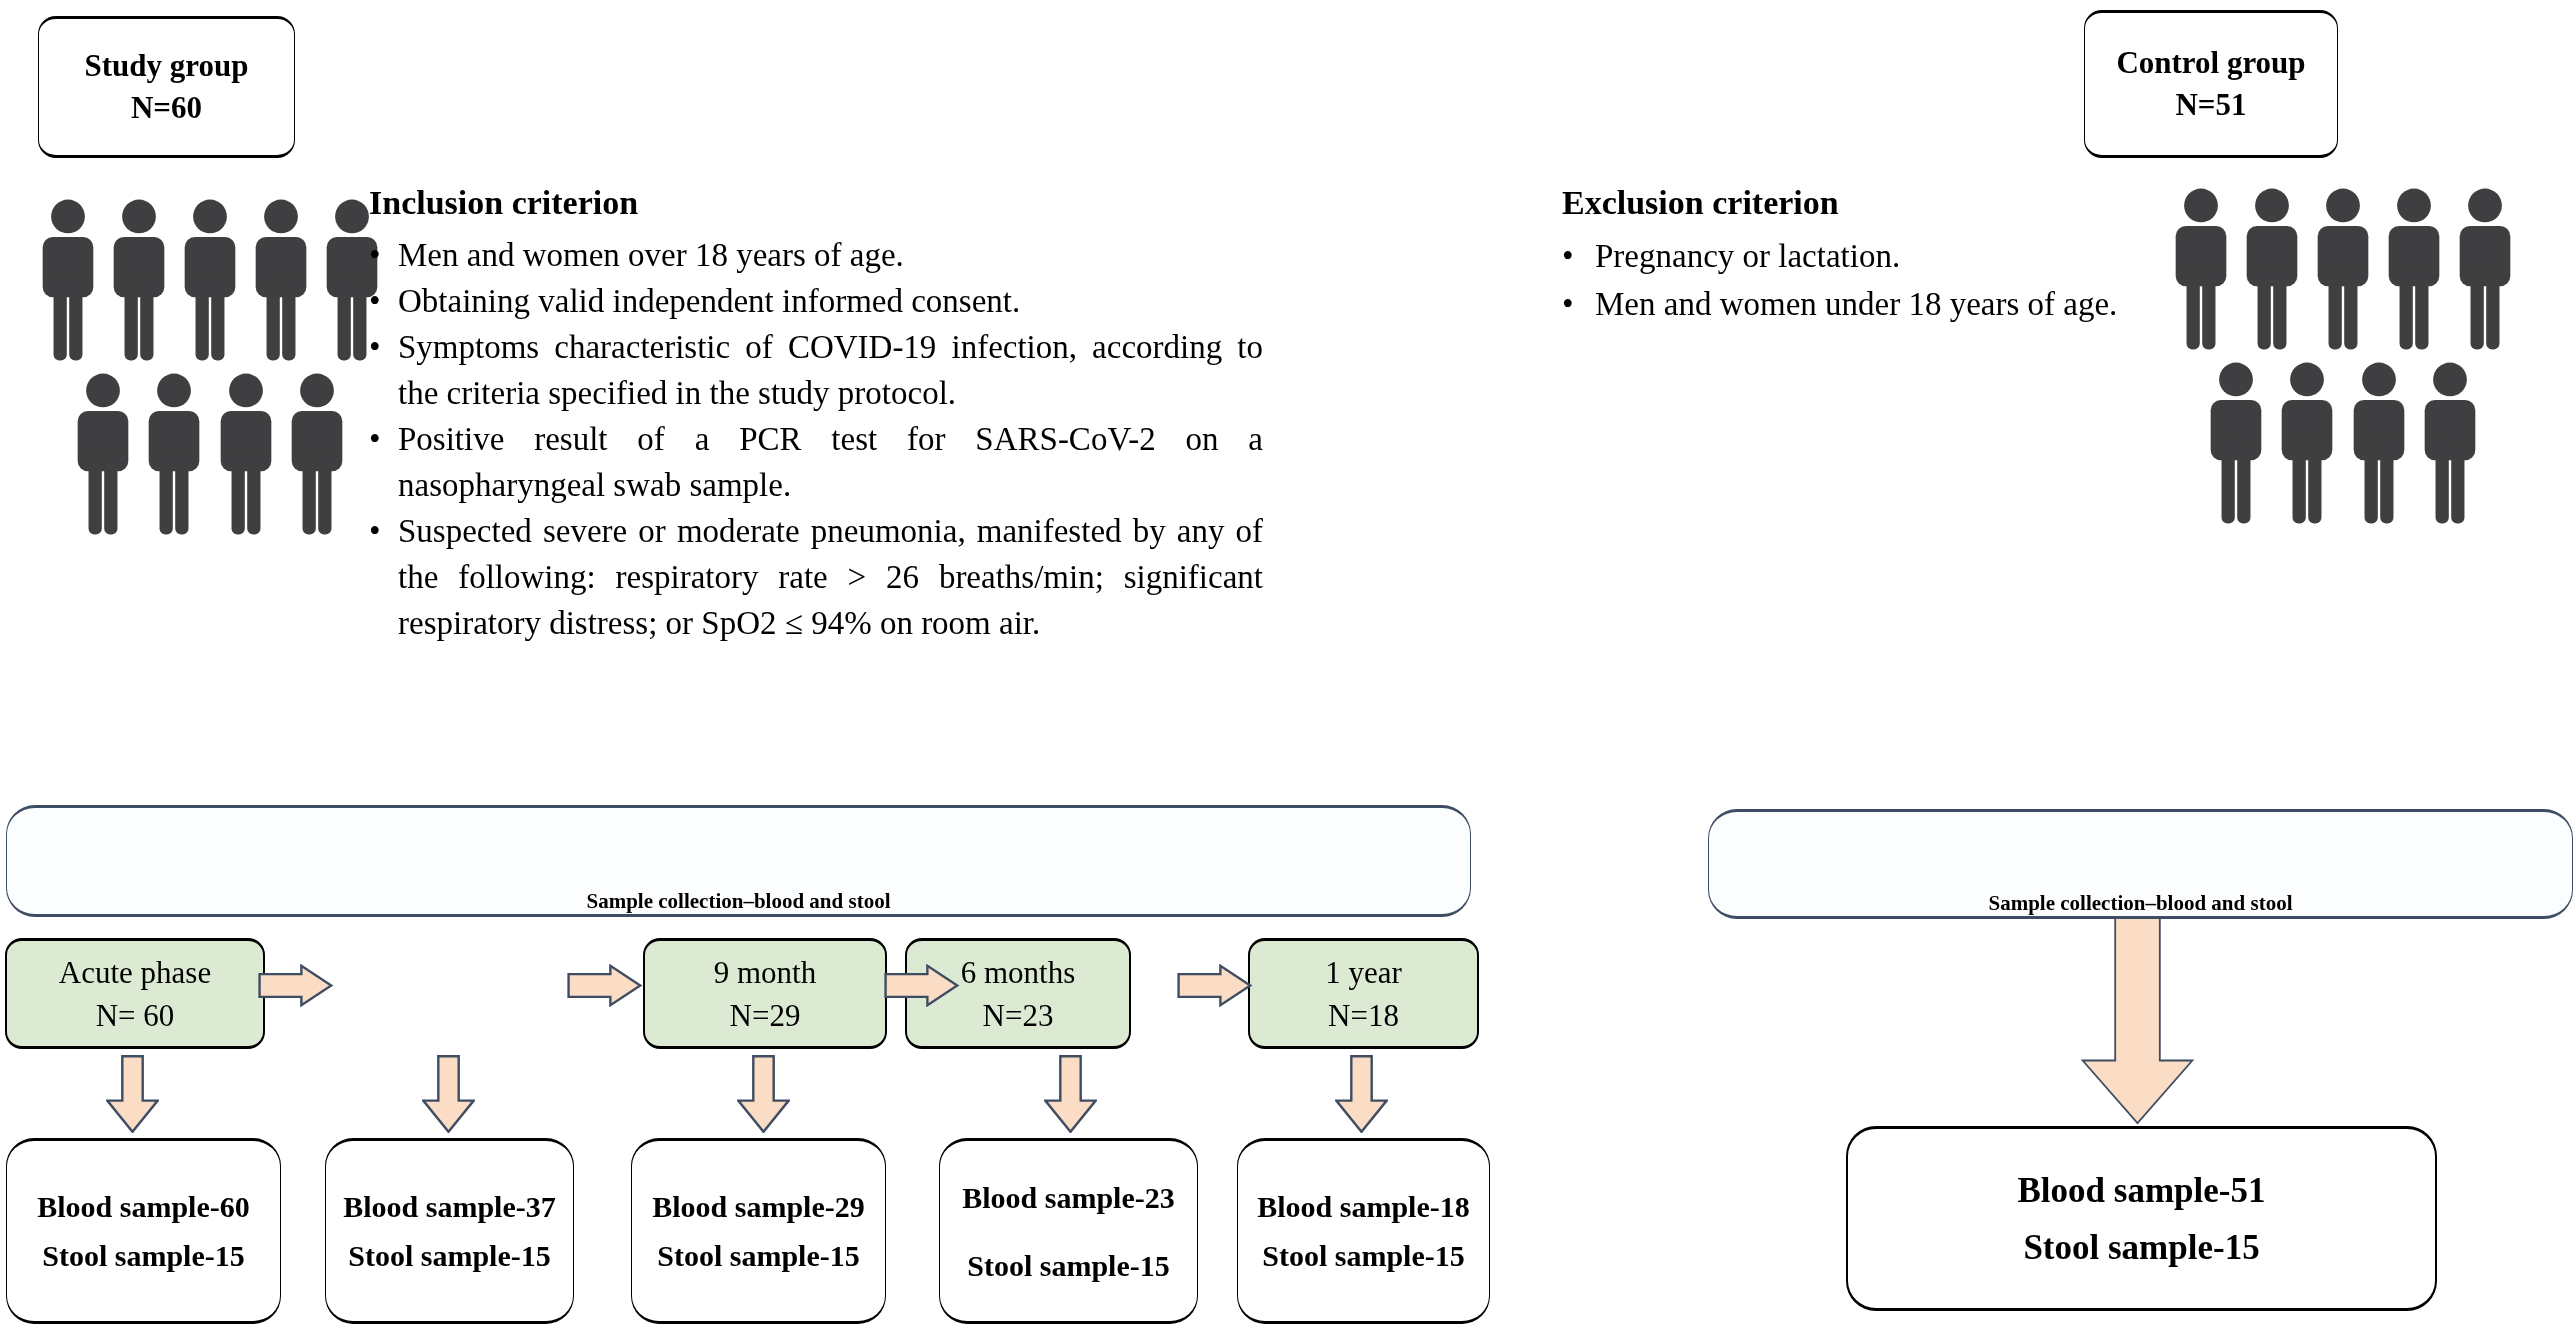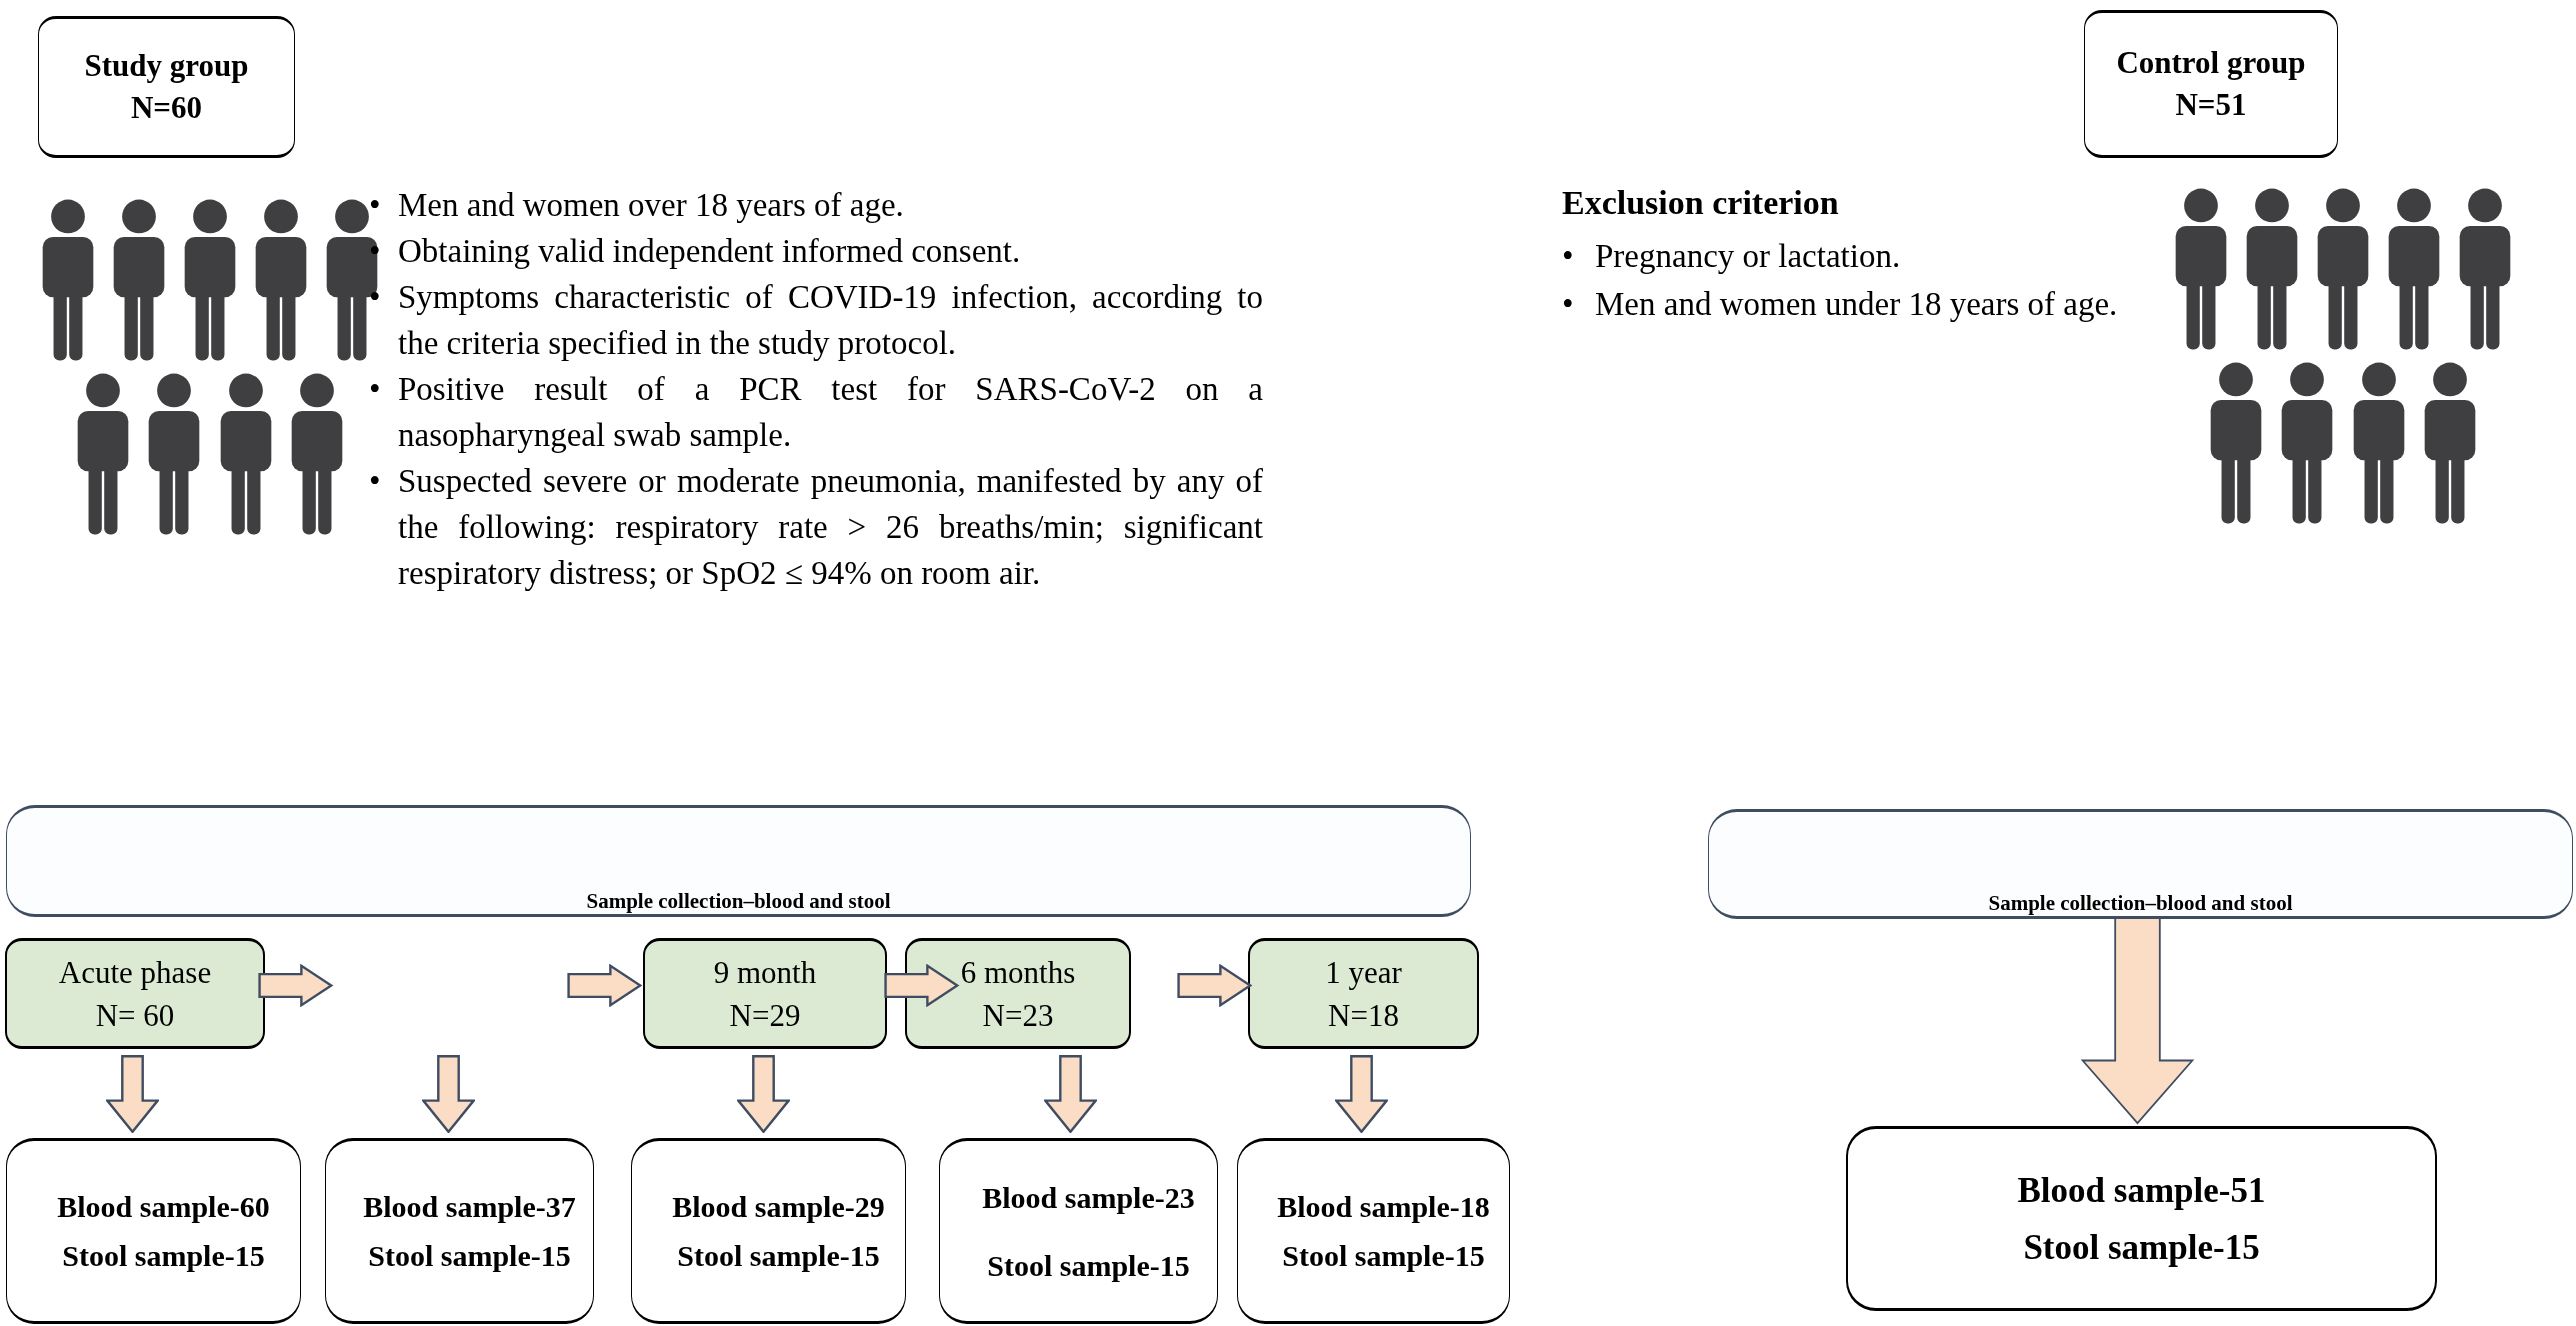--- a/index.html
+++ b/index.html
@@ -45,21 +45,21 @@
     display:flex;flex-direction:column;justify-content:center;align-items:center;
     font-size:31px;line-height:43px;text-align:center;
   }
   .sample-box{
     position:absolute;top:1138px;height:180px;
     background:#ffffff;
     border:solid #000;
     border-width:3.6px 1.8px;
     border-radius:28px;
     display:flex;flex-direction:column;justify-content:center;align-items:center;
-    font-weight:bold;font-size:30px;line-height:49px;text-align:center;padding-left:20px;
+    font-weight:bold;font-size:30px;line-height:49px;text-align:center;
   }
   #final-box{
     position:absolute;left:1846px;top:1126px;width:587px;height:179px;
     background:#ffffff;
     border:solid #000;
     border-width:3.6px 2.4px;
     border-radius:30px;
     display:flex;flex-direction:column;justify-content:center;align-items:center;
     font-weight:bold;font-size:35px;line-height:57px;text-align:center;
   }
@@ -142,20 +142,21 @@
       <svg class="person" viewBox="0 0 106 272">
           <use href="#person-shape"></use>
         </svg>
       <svg class="person" viewBox="0 0 106 272">
           <use href="#person-shape"></use>
         </svg>
     </div>
   </div>
 
   <div class="criteria" id="inclusion">
+    <div class="crit-head">Inclusion criterion</div>
     <div class="bullet">
       <span class="dot">•</span>
       <div class="btxt">Men and women over 18 years of age.</div>
     </div>
     <div class="bullet">
       <span class="dot">•</span>
       <div class="btxt">Obtaining valid independent informed consent.</div>
     </div>
     <div class="bullet">
       <span class="dot">•</span>

